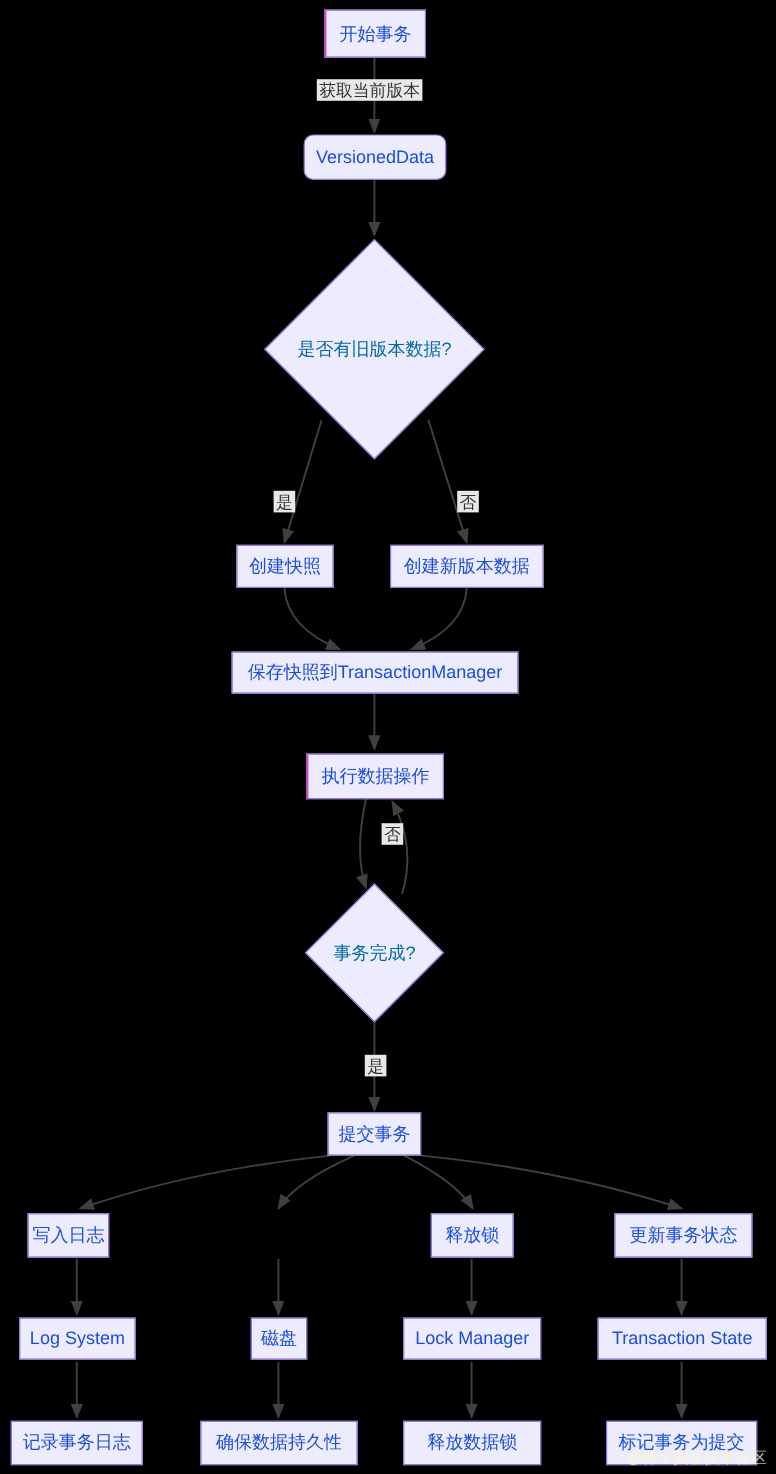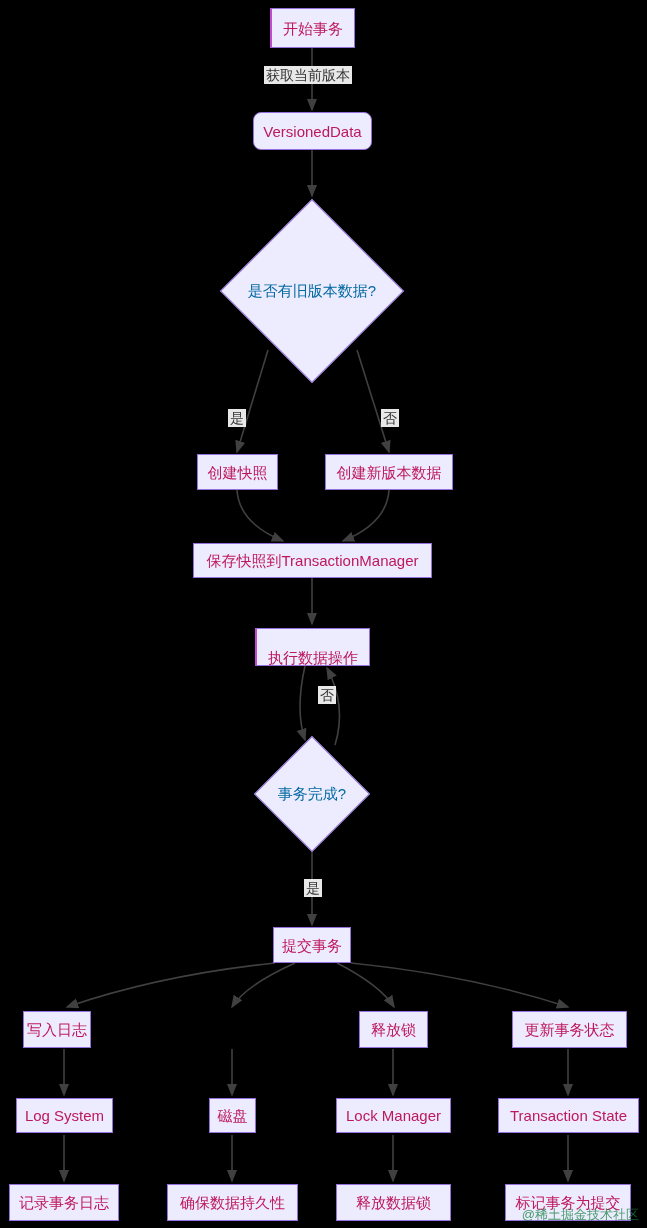--- a/index.html
+++ b/index.html
@@ -25,21 +25,21 @@
     left: 0; top: 0;
     width: 647px;
     height: 1228px;
     pointer-events: none;
   }
   .node {
     position: absolute;
     box-sizing: border-box;
     background: #ececfe;
     border: 1px solid #9370db;
-    color: #be185d;
+    color: #1d4ed8;
     font-size: 15px;
     line-height: 1;
     display: flex;
     align-items: center;
     justify-content: center;
     white-space: nowrap;
     z-index: 3;
   }
   .node.rounded {
     border-radius: 8px;
@@ -82,21 +82,21 @@
     font-size: 14px;
     line-height: 1.15;
     padding: 1px 2px;
     white-space: nowrap;
     z-index: 4;
   }
   .watermark {
     position: absolute;
     right: 8px;
     bottom: 4px;
-    color: #15803d;
+    color: #fef9c3;
     font-size: 13px;
     opacity: 0.75;
     white-space: nowrap;
     z-index: 6;
   }
 </style>
 </head>
 <body>
 
 <div id="canvas">
@@ -155,21 +155,21 @@
     <span>创建快照</span>
   </div>
   <div class="node" style="left:193px; top:543px; width:239px; height:35px;">
     <span>保存快照到TransactionManager</span>
   </div>
 
   <div class="node" style="left:325px; top:454px; width:128px; height:36px;">
     <span>创建新版本数据</span>
   </div>
 
-  <div class="node accent-left" style="left:255px; top:628px; width:115px; height:38px;align-items:flex-end;">
+  <div class="node accent-left" style="left:255px; top:628px; width:115px; height:38px;">
     <span>执行数据操作</span>
   </div>
 
   <div class="edge-label" style="left:318px; top:686px;">否</div>
 
   <div class="diamond" style="left:271px; top:753px; width:82px; height:82px;">
     <div class="shape"></div>
     <div class="dlabel">事务完成?</div>
   </div>
 

